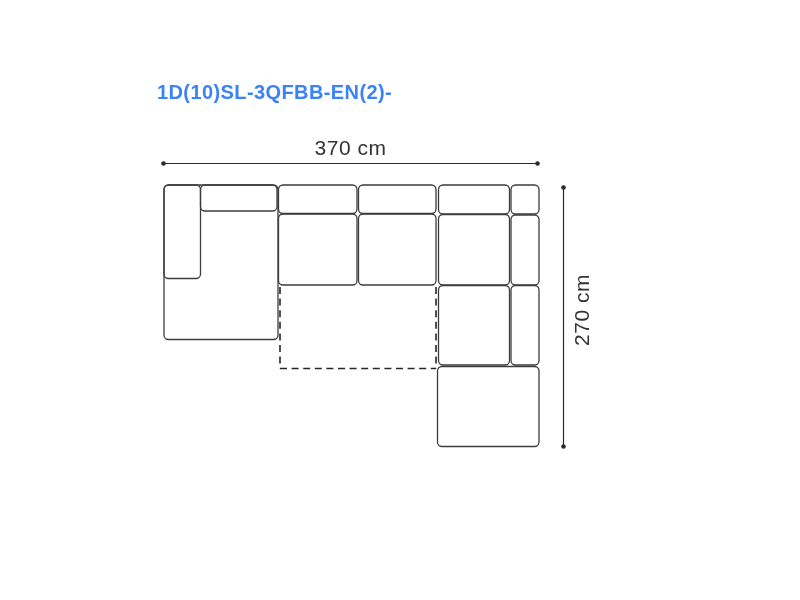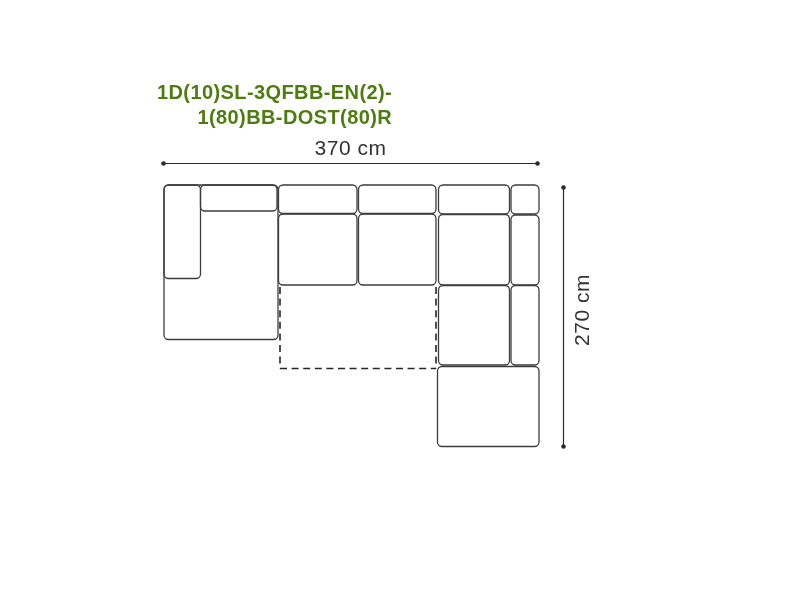--- a/index.html
+++ b/index.html
@@ -16,23 +16,22 @@
     font-family: "Liberation Sans", sans-serif;
   }
   .product-code {
     position: absolute;
     left: 157px;
     top: 80px;
     font-size: 20px;
     font-weight: 700;
     line-height: 25px;
     letter-spacing: 0.4px;
-    color: #4d7c0f;
+    color: #3b82f6;
     white-space: nowrap;
-    text-align: right;
   }
   .diagram-svg {
     position: absolute;
     left: 0;
     top: 0;
   }
   .module {
     fill: none;
     stroke: var(--line-color, #3d3d3d);
     stroke-width: 1.3;
@@ -60,21 +59,20 @@
     fill: #333333;
   }
 </style>
 </head>
 <body>
 
 <div class="stage" style="--line-color: #3d3d3d; --dash-color: #262626; --dim-color: #2b2b2b;">
 
   <div class="product-code">
     <div>1D(10)SL-3QFBB-EN(2)-</div>
-    <div>1(80)BB-DOST(80)R</div>
   </div>
 
   <svg class="diagram-svg" width="800" height="600" viewBox="0 0 800 600">
     <g>
         <rect x="164" y="185" width="114" height="154.5" rx="4.5" class="module"></rect>
         <rect x="164" y="185" width="36.5" height="93.5" rx="4.5" class="module"></rect>
         <rect x="200.5" y="185" width="76.5" height="26" rx="4.5" class="module"></rect>
         <rect x="278.5" y="185" width="78.5" height="28.5" rx="4.5" class="module"></rect>
         <rect x="278.5" y="214" width="78.5" height="71" rx="4.5" class="module"></rect>
         <rect x="358.5" y="185" width="77.5" height="28.5" rx="4.5" class="module"></rect>

